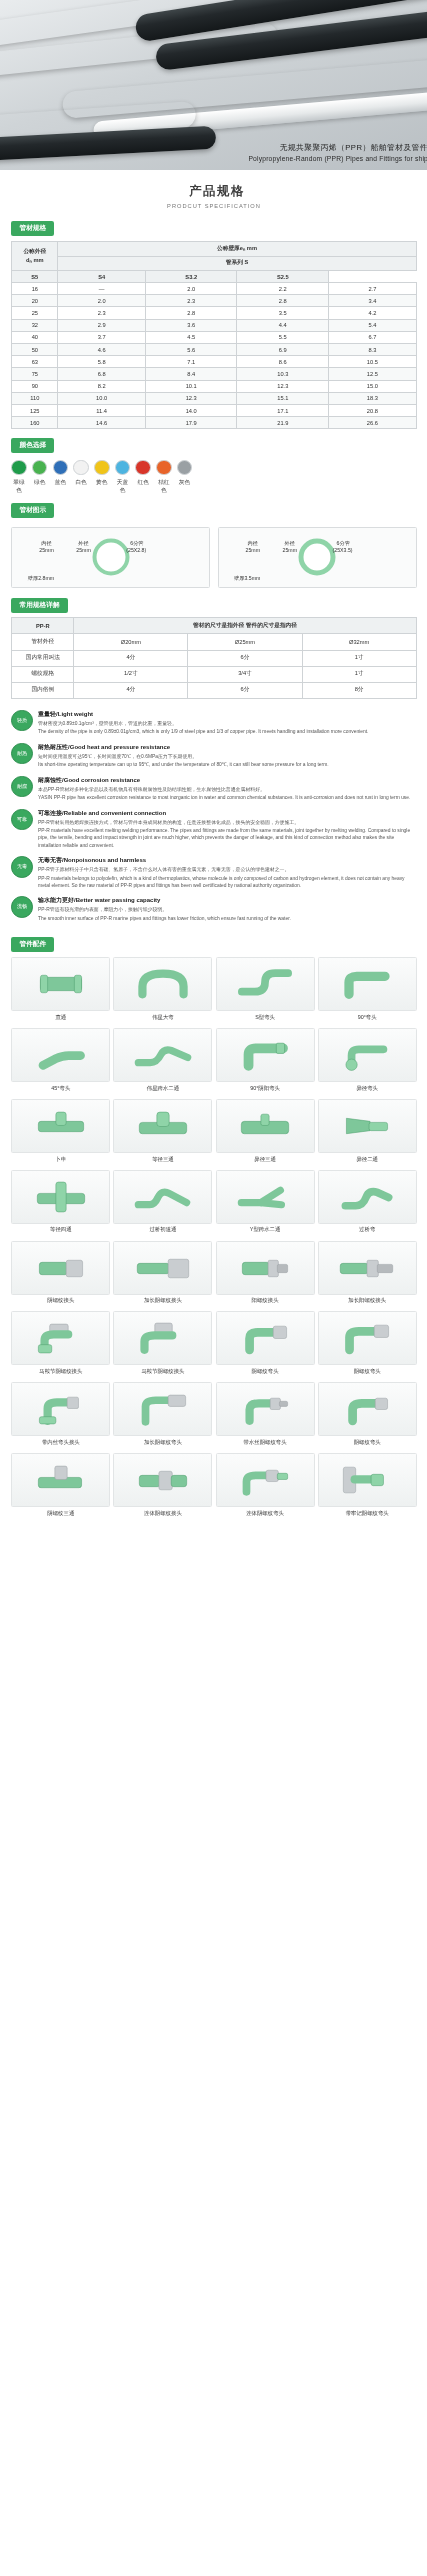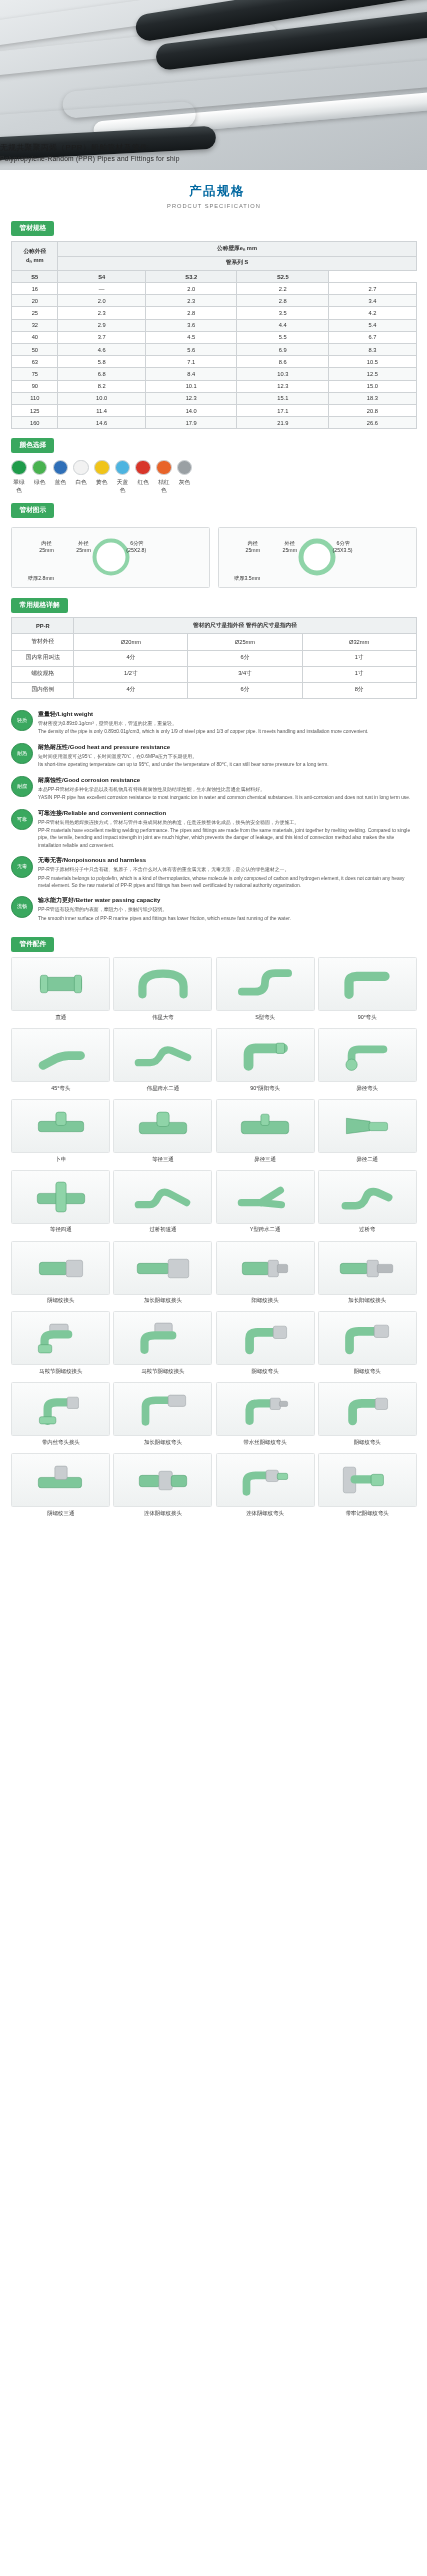--- a/index.html
+++ b/index.html
@@ -28,28 +28,28 @@
     background: linear-gradient(180deg,#3f4649 0%, #23282b 40%, #14181a 100%);
     box-shadow: 0 2.1px 5.2px rgba(0,0,0,.3);
   }
   .pipe-white {
     position:absolute; border-radius: 15.5px;
     background: linear-gradient(180deg,#ffffff 0%, #e6e9ea 55%, #c3c8cb 100%);
     box-shadow: 0 1.5px 4.1px rgba(0,0,0,.25);
   }
   .hero-title {
     position:absolute; left:0; right:0; bottom:8.2px;
-    text-align:left; color:#1d1d1d;
+    text-align:right; color:#1d1d1d;
   }
   .hero-title .cn { font-size: 7.7px; letter-spacing:0.5px; }
   .hero-title .en { font-size: 6.7px; letter-spacing:0.2px; margin-top:2.1px; color:#2a2a2a;}
 
   
   .spec-head { text-align:center; padding: 13.4px 0 4.1px; }
-  .spec-head .cn { font-size: 12.4px; font-weight:bold; letter-spacing:1.5px; color:#0369a1;padding-left:6px; }
+  .spec-head .cn { font-size: 12.4px; font-weight:bold; letter-spacing:1.5px; color:#404040;padding-left:6px; }
   .spec-head .en { font-size: 5.7px; letter-spacing:1px; color:#777; margin-top:2.6px;}
 
   .block { padding: 0 11.3px; }
 
   .sub-title {
     display:inline-block;
     background:#3aa85f;
     color:#fff;
     font-size:6.7px;
     font-weight:bold;

